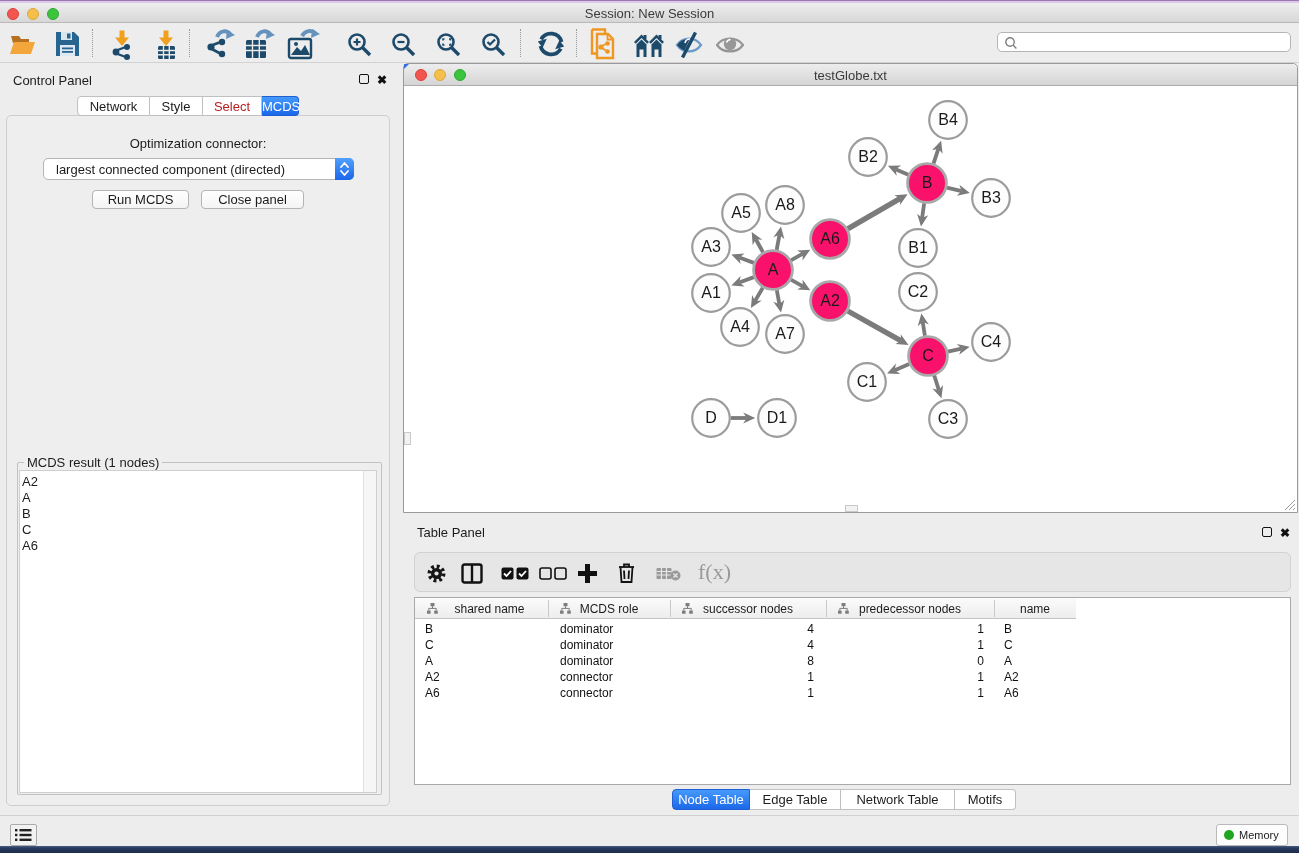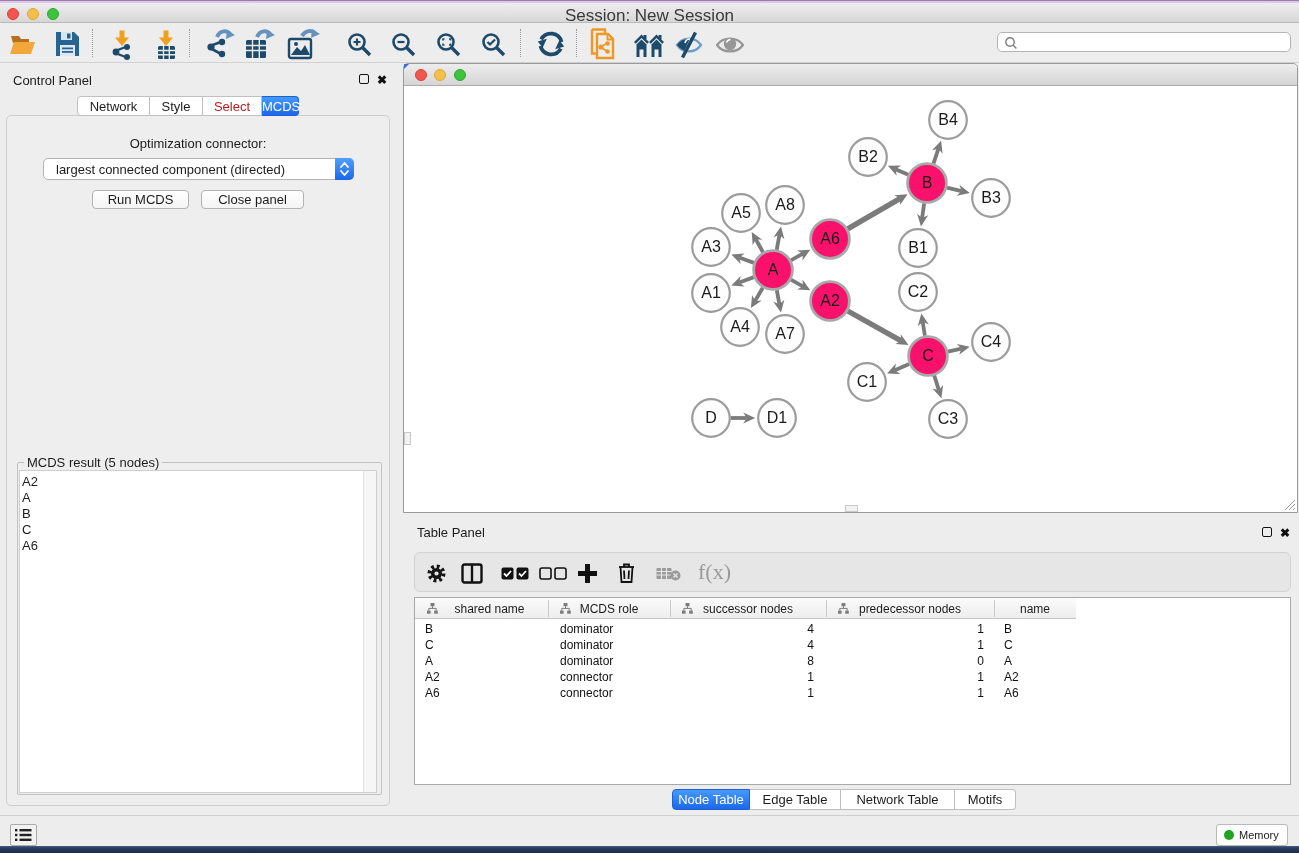--- a/index.html
+++ b/index.html
@@ -10,21 +10,21 @@
 .ticon{position:absolute;top:29px}
 </style></head>
 <body>
 
 <div class="abs" style="left:0;top:0;width:1299px;height:3px;background:#dcc9e9;border-top:1px solid #9b79ae"></div>
 
 <div class="abs" style="left:0;top:3px;width:1299px;height:20px;background:linear-gradient(#eeeeee,#d7d7d7);border-bottom:1px solid #b9b9b9">
   <div class="tl" style="left:7px;background:#f2564f;border:1px solid #d9423c"></div>
   <div class="tl" style="left:27px;background:#f5bf4c;border:1px solid #dda738"></div>
   <div class="tl" style="left:47px;background:#3cc43c;border:1px solid #2fa833"></div>
-  <div class="abs" style="width:100%;text-align:center;top:3px;font-size:17px;color:#3a3a3a">Session: New Session</div>
+  <div class="abs" style="width:100%;text-align:center;top:3px;font-size:13px;color:#3a3a3a">Session: New Session</div>
 </div>
 
 <div class="abs" style="left:0;top:23px;width:1299px;height:40px;background:#ededed;border-bottom:1px solid #d2d2d2">
   <div class="sep" style="left:92px"></div>
   <div class="sep" style="left:189px"></div>
   <div class="sep" style="left:520px"></div>
   <div class="sep" style="left:576px"></div>
 
   <div class="abs" style="left:997px;top:9px;width:294px;height:20px;background:#fff;border:1px solid #b5b5b5;border-radius:5px">
     <svg width="16" height="16" style="position:absolute;left:5px;top:2px" viewBox="0 0 16 16">
@@ -213,32 +213,33 @@
       <svg width="19" height="22" viewBox="0 0 19 22">
           <path d="M6 9 l3.5-4 3.5 4 M6 13 l3.5 4 3.5-4" fill="none" stroke="#fff" stroke-width="1.8" stroke-linecap="round" stroke-linejoin="round"></path>
         </svg>
     </div>
   </div>
 
   <div class="abs" style="left:92px;top:127px;width:97px;height:19px;background:linear-gradient(#ffffff,#f4f4f4);border:1px solid #b4b4b4;border-radius:4px;text-align:center;line-height:18px;font-size:13px;color:#1c1c1c">Run MCDS</div>
   <div class="abs" style="left:201px;top:127px;width:103px;height:19px;background:linear-gradient(#ffffff,#f4f4f4);border:1px solid #b4b4b4;border-radius:4px;text-align:center;line-height:18px;font-size:13px;color:#1c1c1c">Close panel</div>
 
   <div class="abs" style="left:17px;top:399px;width:365px;height:333px;border:1px solid #c2c2c2;border-radius:2px"></div>
-  <div class="abs" style="left:24px;top:392px;background:#eeeeee;padding:0 3px;font-size:13px;color:#1c1c1c">MCDS result (5 nodes)</div>
+  <div class="abs" style="left:24px;top:392px;background:#eeeeee;padding:0 3px;font-size:13px;color:#1c1c1c">MCDS result (1 nodes)</div>
   <div class="abs" style="left:19px;top:407px;width:358px;height:323px;background:#fff;border:1px solid #cfcfcf">
     <div style="padding:3px 0 0 2px;font-size:13px;line-height:16px;color:#1c1c1c">A2<br>A<br>B<br>C<br>A6</div>
     <div class="abs" style="right:0;top:0;width:13px;height:100%;background:#f6f6f6;border-left:1px solid #e2e2e2"></div>
   </div>
 </div>
 
 <div class="abs" style="left:403px;top:63px;width:895px;height:450px;background:#fff;border:1px solid #9a9a9a;border-radius:5px 5px 0 0">
   <div class="abs" style="left:0;top:0;width:100%;height:22px;background:linear-gradient(#ededed,#d5d5d5);border-bottom:1px solid #ababab;border-radius:5px 5px 0 0">
     <div class="tl" style="left:11px;background:#f2564f;border:1px solid #d9423c"></div>
     <div class="tl" style="left:30px;background:#f5bf4c;border:1px solid #dda738"></div>
     <div class="tl" style="left:50px;background:#3cc43c;border:1px solid #2fa833"></div>
+    <div class="abs" style="width:100%;text-align:center;top:4px;font-size:13px;color:#3a3a3a">testGlobe.txt</div>
     <div class="abs" style="left:0;top:0;width:0;height:0;border-top:5px solid #3a6fd8;border-right:5px solid transparent"></div>
   </div>
 
   <svg class="abs" style="left:0;top:22px" width="893px" height="427px" viewBox="0 0 893 427" font-family="Liberation Sans,sans-serif" font-size="16px" fill="#1a1a1a">
 
 <g stroke="#7b7b7b" fill="none">
 <line x1="349.9" y1="191.1" x2="335.3" y2="196.5" stroke-width="3.8"></line>
 <line x1="349.9" y1="176.9" x2="335.3" y2="171.5" stroke-width="3.8"></line>
 <line x1="359.0" y1="166.2" x2="351.8" y2="153.3" stroke-width="3.8"></line>
 <line x1="372.7" y1="163.9" x2="375.5" y2="148.7" stroke-width="3.8"></line>

